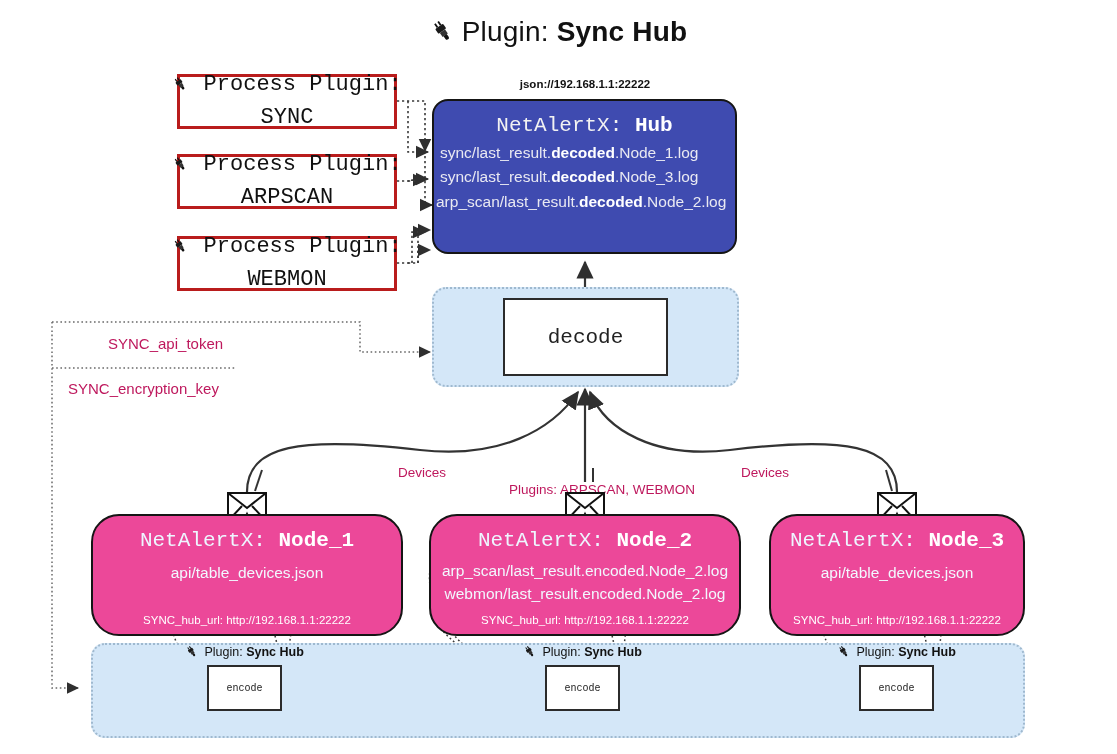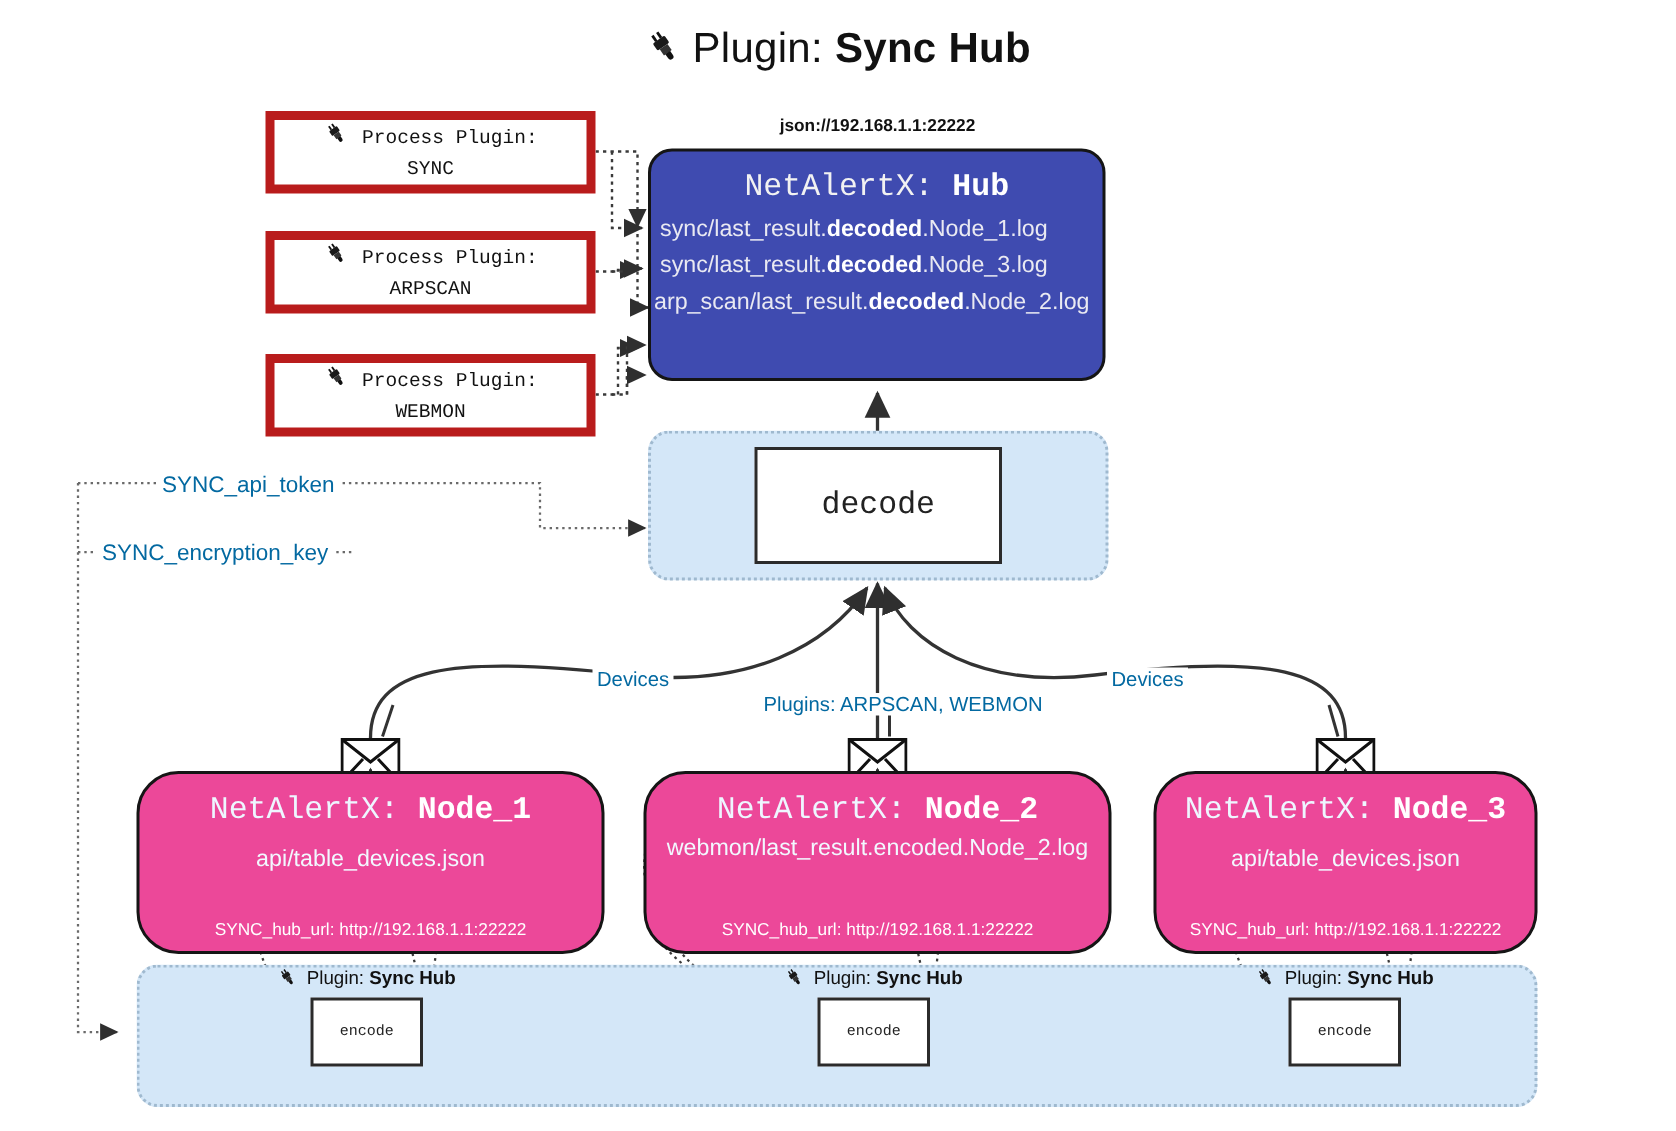--- a/index.html
+++ b/index.html
@@ -20,24 +20,24 @@
     text-align:center;font-size:28px;font-weight:400;color:#111;
     letter-spacing:.2px;
   }
   .title .bold{font-weight:bold;}
   .plug{display:inline-block;vertical-align:-4px;margin-right:6px;}
 
   
   .proc-box{
     position:absolute;
     background:#ffffff;
-    border:6px solid #b91c1c;
+    border:3px solid #b91c1c;
     box-sizing:border-box;
     font-family:"Liberation Mono","DejaVu Sans Mono",monospace;
-    font-size:13px;
+    font-size:22px;
     color:#111;
     text-align:center;
     display:flex;flex-direction:column;align-items:center;justify-content:center;
     line-height:1.35;
   }
   .proc-box .l1{white-space:nowrap;}
   .proc-box .l1 .pi{vertical-align:-3px;margin-right:1px;}
 
   .hub-box{
     position:absolute;
@@ -109,24 +109,25 @@
   .plug-caption{
     position:absolute;
     font-size:12.5px;color:#111;white-space:nowrap;
   }
   .plug-caption .b{font-weight:bold;}
   .plug-caption .pi{vertical-align:-3px;margin-right:2px;}
 
   
   .lbl{
     position:absolute;
-    font-size:12.5px;color:#0369a1;
+    font-size:12.5px;color:#be185d;
     background:#ffffff;
     white-space:nowrap;
     padding:0 3px;
+    margin-top:20px;
   }
   .lbl-md{font-size:13.5px;}
   .lbl-lg{font-size:15px;padding:0 4px;}
   .url-lbl{
     position:absolute;font-size:11.5px;color:#111;font-weight:bold;
     white-space:nowrap;text-align:center;
   }
   .envelope{position:absolute;}
 </style>
 </head>
@@ -322,20 +323,21 @@
       <span>NetAlertX: </span><span class="b">Node_1</span>
     </div>
     <div class="node-line">api/table_devices.json</div>
     <div class="node-foot">SYNC_hub_url: http://192.168.1.1:22222</div>
   </div>
 
   <div class="node-box" style="left:429px;top:514px;width:312px;height:122px;">
     <div class="node-title">
       <span>NetAlertX: </span><span class="b">Node_2</span>
     </div>
+    <div class="node-line" style="margin-top:10px;">arp_scan/last_result.encoded.Node_2.log</div>
     <div class="node-line" style="margin-top:5px;">webmon/last_result.encoded.Node_2.log</div>
     <div class="node-foot">SYNC_hub_url: http://192.168.1.1:22222</div>
   </div>
 
   <div class="node-box" style="left:769px;top:514px;width:256px;height:122px;">
     <div class="node-title">
       <span>NetAlertX: </span><span class="b">Node_3</span>
     </div>
     <div class="node-line">api/table_devices.json</div>
     <div class="node-foot">SYNC_hub_url: http://192.168.1.1:22222</div>

